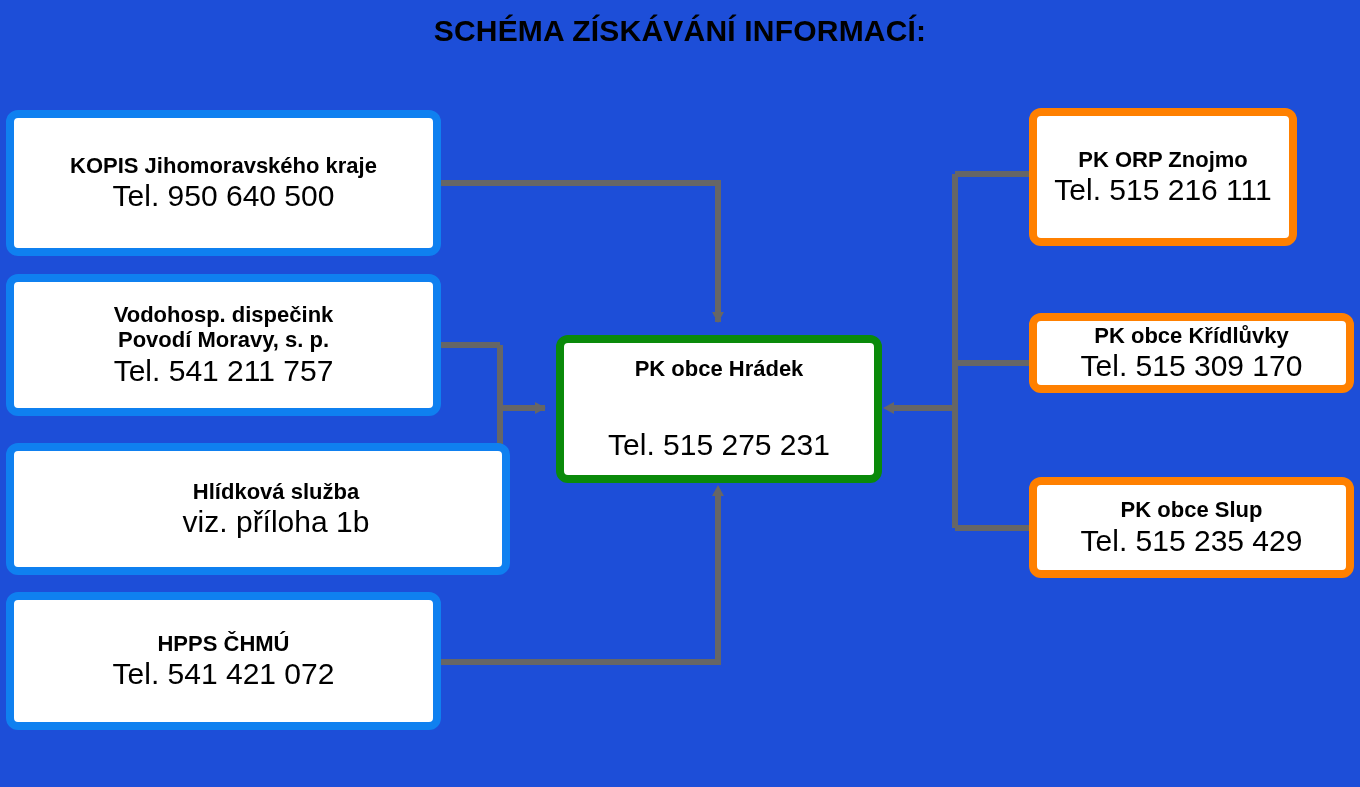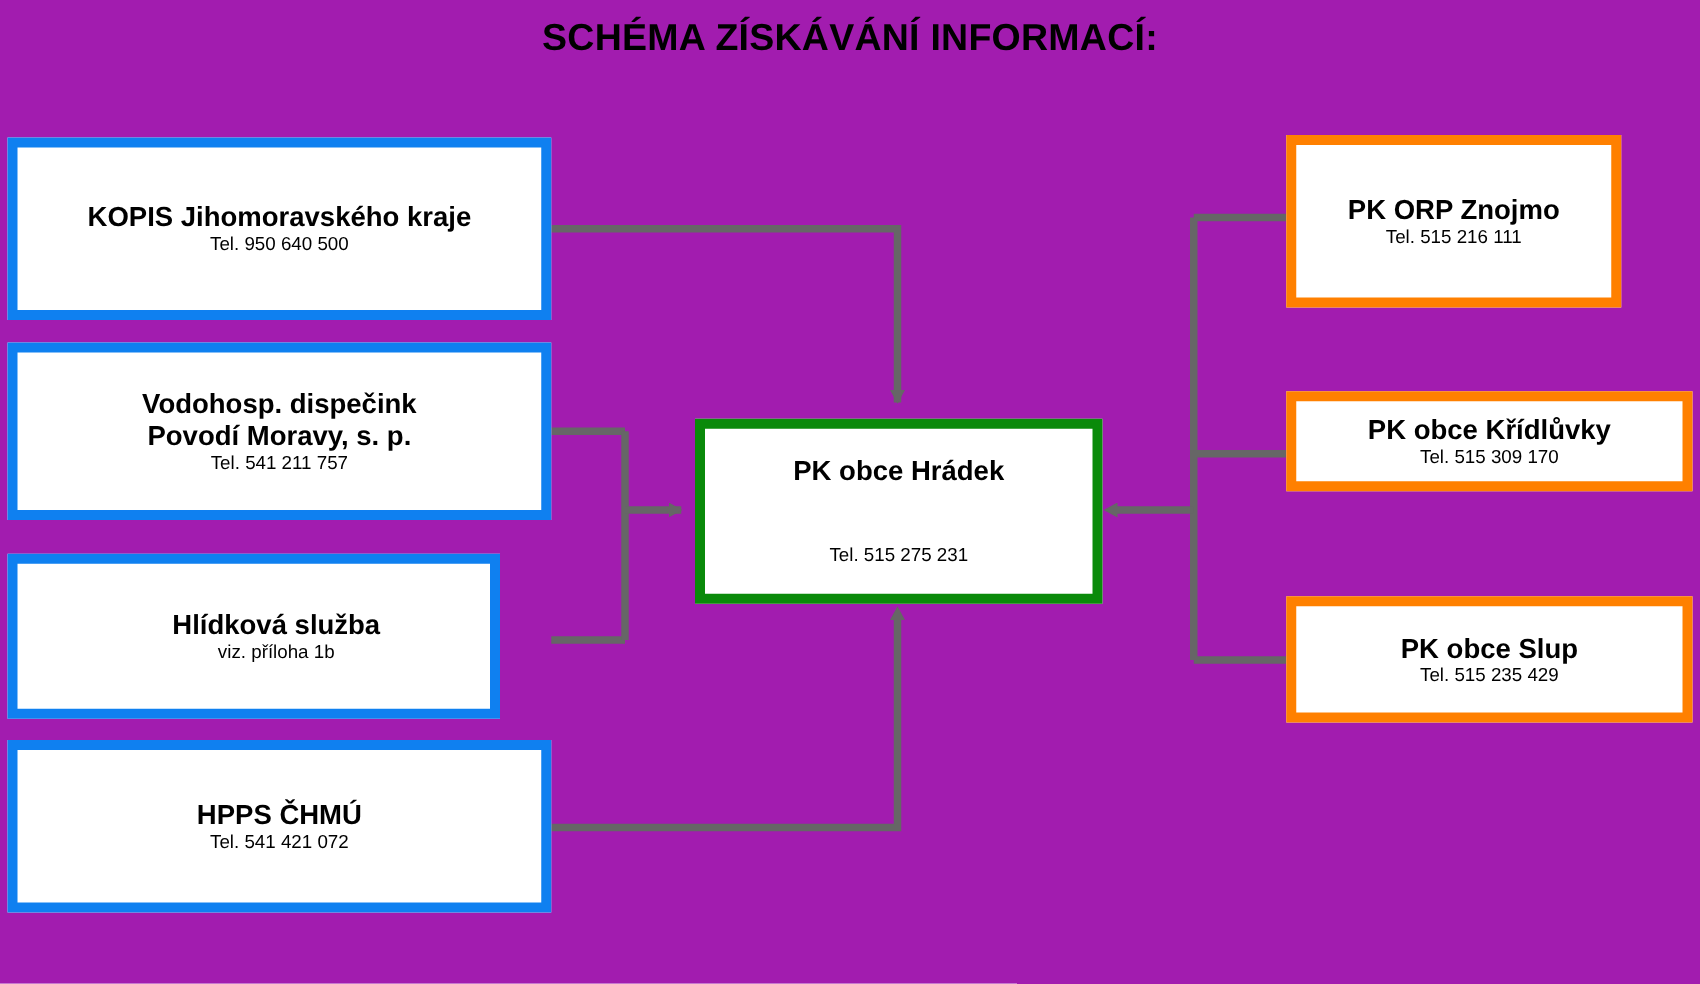--- a/index.html
+++ b/index.html
@@ -8,21 +8,21 @@
     background: #ffffff;
   }
   body {
     font-family: "Liberation Sans", "DejaVu Sans", sans-serif;
     color: #000000;
   }
   #canvas {
     position: relative;
     width: 1360px;
     height: 787px;
-    background: #a21caf;
+    background: #1d4ed8;
     overflow: hidden;
   }
   #title {
     position: absolute;
     left: 0;
     top: 14px;
     width: 1360px;
     text-align: center;
     font-size: 30px;
     font-weight: bold;
@@ -39,29 +39,30 @@
   .node {
     position: absolute;
     box-sizing: border-box;
     background: #ffffff;
     display: flex;
     flex-direction: column;
     align-items: center;
     justify-content: center;
     text-align: center;
     line-height: 1.17;
+    border-radius: 12px;
   }
   .node .ttl {
     font-weight: bold;
     font-size: 22px;
     white-space: nowrap;
   }
   .node .sub {
     font-weight: normal;
-    font-size: 15px;
+    font-size: 30px;
     white-space: nowrap;
     text-align: center;
   }
   .node-blue  { border: 8px solid #0f80f0; }
   .node-green { border: 8px solid #0a8a0a; }
   .node-orange{ border: 8px solid #ff8000; }
 </style>
 </head>
 <body>
 
@@ -108,21 +109,21 @@
     <div class="ttl">KOPIS Jihomoravského kraje</div>
     <div class="sub">Tel. 950 640 500</div>
   </div>
 
   <div class="node node-blue" style="left:6px; top:274px; width:435px; height:142px;">
     <div class="ttl">Vodohosp. dispečink</div>
     <div class="ttl">Povodí Moravy, s. p.</div>
     <div class="sub">Tel. 541 211 757</div>
   </div>
 
-  <div class="node node-blue" style="left:6px; top:443px; width:394px; height:132px;padding-left:36px;">
+  <div class="node node-blue" style="left:6px; top:443px; width:504px; height:132px;padding-left:36px;">
     <div class="ttl">Hlídková služba</div>
     <div class="sub">viz. příloha 1b</div>
   </div>
 
   <div class="node node-blue" style="left:6px; top:592px; width:435px; height:138px;">
     <div class="ttl">HPPS ČHMÚ</div>
     <div class="sub">Tel. 541 421 072</div>
   </div>
 
   <div class="node node-green" style="left:556px; top:335px; width:326px; height:148px;gap:46px;">

